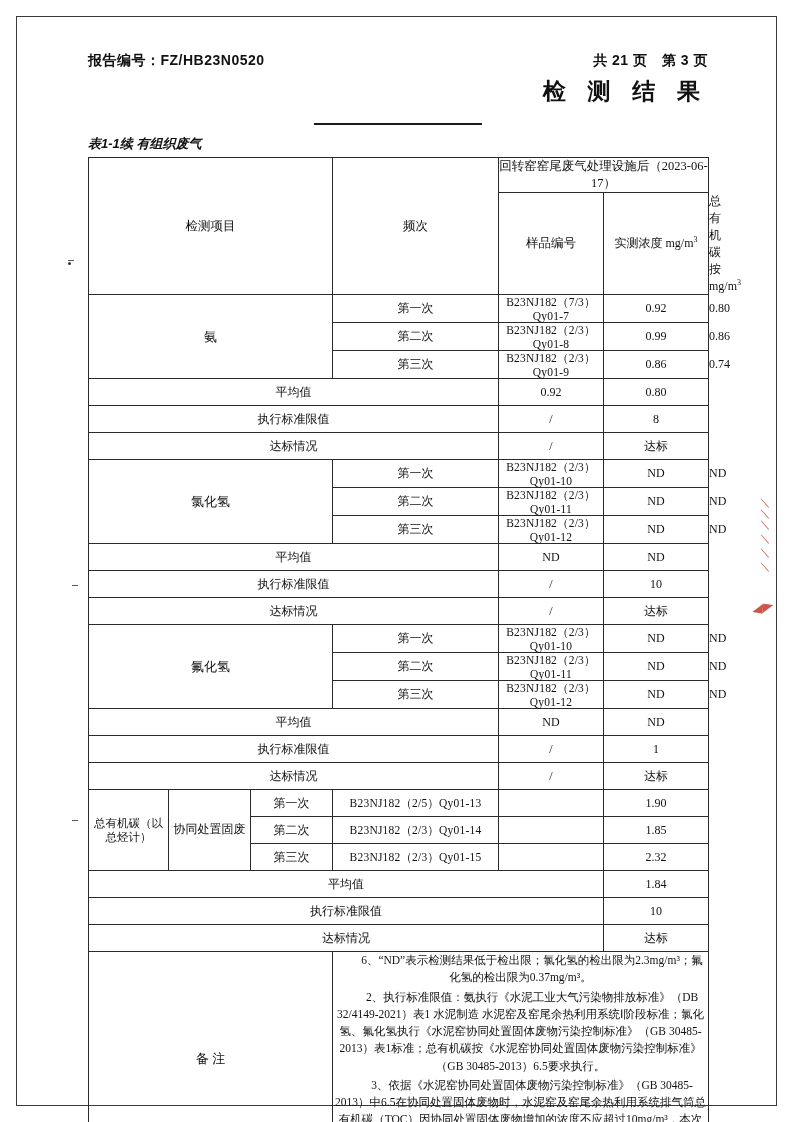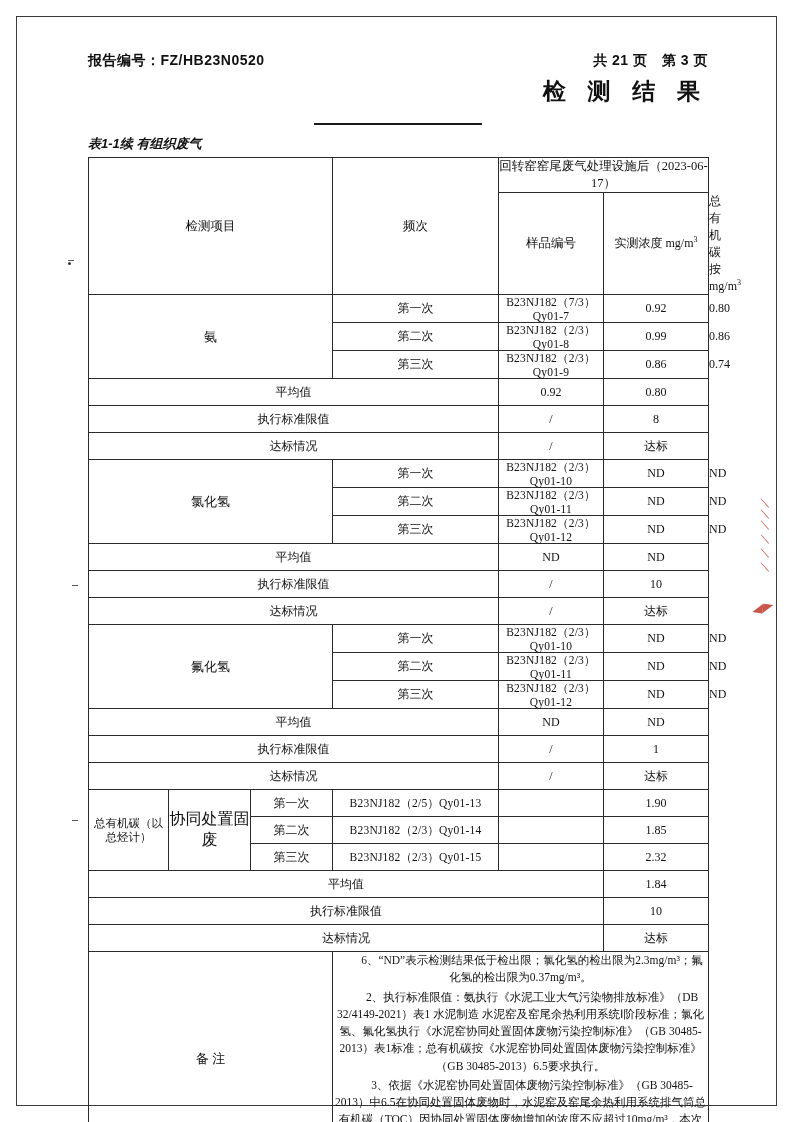--- a/index.html
+++ b/index.html
@@ -292,21 +292,21 @@
           <td>1</td>
         </tr>
         <tr>
           <td colspan="4" class="cn">达标情况</td>
           <td>/</td>
           <td class="cn">达标</td>
         </tr>
 
         <tr class="thick-top">
           <td rowspan="3" class="cn" style="font-size:11.5px; line-height:1.25;">总有机碳（以总烃计）</td>
-          <td rowspan="3" class="cn" style="font-size:16px; line-height:1.3;margin-top:22px;">协同处置固废</td>
+          <td rowspan="3" class="cn" style="font-size:12px; line-height:1.3;margin-top:22px;">协同处置固废</td>
           <td class="cn">第一次</td>
           <td class="sample-code">B23NJ182（2/5）Qy01-13</td>
           <td></td>
           <td>1.90</td>
         </tr>
         <tr>
           <td class="cn">第二次</td>
           <td class="sample-code">B23NJ182（2/3）Qy01-14</td>
           <td></td>
           <td>1.85</td>

